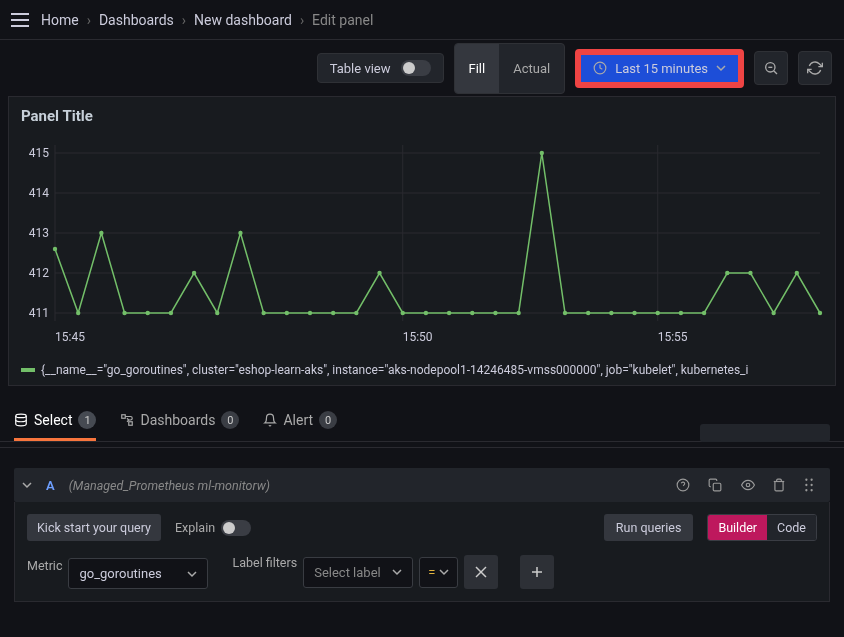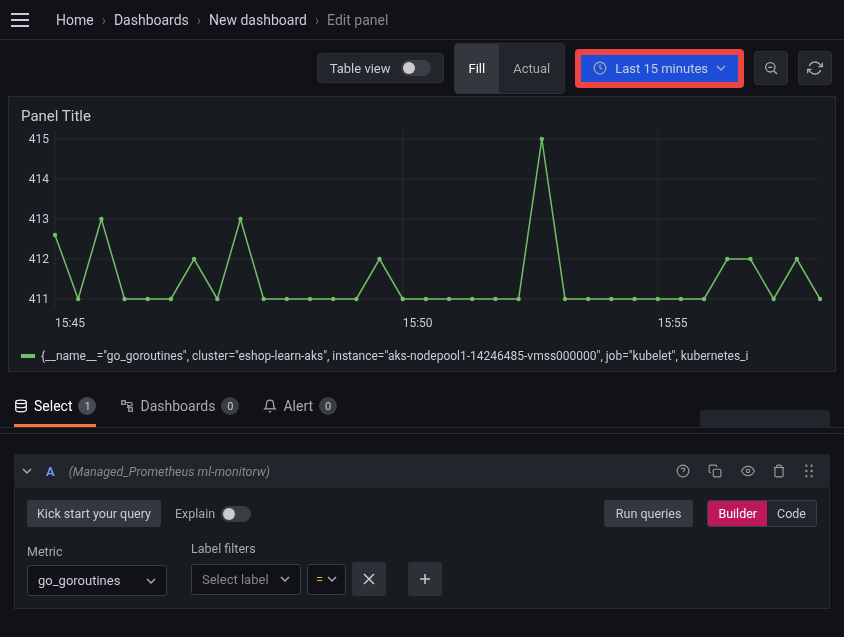--- a/index.html
+++ b/index.html
@@ -8,21 +8,21 @@
   background: #111217;
   color: #ccccdc;
   font-family: -apple-system, BlinkMacSystemFont, "Segoe UI", Roboto, sans-serif;
   font-size: 13px;
   overflow: hidden;
 }
 .topbar {
   display: flex; align-items: center;
   height: 40px; padding: 4px 8px;
   border-bottom: 1px solid #2a2a30;
-  gap: 24px;
+  gap: 9px;
 }
 .hamburger { width: 24px; height: 24px; display: flex; align-items: center; justify-content: center; cursor: pointer; }
 .hamburger svg line { stroke: #ccccdc; stroke-width: 2; }
 .breadcrumb { display: flex; align-items: center; gap: 8px; font-size: 14px; }
 .breadcrumb .sep { color: #666; }
 .breadcrumb span.item { color: #ccccdc; cursor: pointer; }
 .breadcrumb span.current { color: #888; }
 .toolbar {
   display: flex; align-items: center; justify-content: flex-end;
   height: 56px; padding: 0 12px; gap: 10px;
@@ -35,21 +35,21 @@
 .toggle-switch::after { content:""; position:absolute; left:2px; top:2px; width:12px; height:12px; background:#ccc; border-radius:50%; }
 .time-picker { display:flex; align-items:center; gap:8px; background:#1d4ed8; border:6px solid #ef4444; border-radius:4px; padding:6px 12px; cursor:pointer; }
 .icon-btn { width:34px; height:34px; background:#22252b; border:1px solid #2f3136; border-radius:4px; display:flex;align-items:center;justify-content:center; cursor:pointer; color:#aaa; }
 
 .panel {
   margin: 0 8px;
   border: 1px solid #2a2a30;
   background: #181b1f;
   padding: 10px 12px 4px 12px;
 }
-.panel-title { font-size: 15px; font-weight: 400; color: #c7d0d9; }
+.panel-title { font-size: 15px; font-weight: 700; color: #c7d0d9; margin-bottom: 14px; }
 .chart-wrap { position: relative; height: 220px; }
 .legend-line { display:flex; align-items:center; gap:6px; font-size:12px; color:#ccccdc; padding: 4px 0; white-space:nowrap; overflow:hidden; }
 .legend-swatch { width:14px; height:4px; background:#73bf69; }
 
 .tabs {
   display: flex; align-items: center; gap: 24px;
   padding: 0 14px;
   border-bottom: 1px solid #2a2a30;
   margin-top: 16px;
   height: 40px;
@@ -71,21 +71,21 @@
 .row1 { display:flex; align-items:center; gap:14px; }
 .kick-btn { background:#34373e; padding:6px 10px; border-radius:3px; font-size:12.5px; cursor:pointer; }
 .explain { display:flex; align-items:center; gap:6px; font-size:12.5px; color:#aaa;}
 .row1 .spacer{flex:1;}
 .run-btn { background:#34373e; padding:6px 12px; border-radius:3px; cursor:pointer; font-size:12.5px; }
 .builder-code { display:flex; border-radius:3px; overflow:hidden; border:1px solid #3a3d44;}
 .builder-code .seg { padding:5px 10px; background:#22252b; cursor:pointer; font-size:12.5px;}
 .builder-code .seg.active { background:#be185d; color:#fff; }
 
 .metric-row { display:flex; gap:24px; margin-top:14px; align-items:flex-end;}
-.metric-col { display:flex; flex-direction:column; gap:6px;}
+.metric-col { display:flex; flex-direction:row; gap:6px;}
 .metric-col label { font-size:12.5px; color:#aaa; }
 .select { display:flex; align-items:center; justify-content:space-between; gap:10px; background:#111217; border:1px solid #393c42; border-radius:3px; padding:7px 10px; min-width:140px; cursor:pointer; font-size:13px; color:#ccccdc;}
 .select.val { color:#ccccdc; }
 .select.ph { color:#888; }
 .eq-group { display:flex; align-items:center; gap:6px;}
 .eq { display:flex; align-items:center; gap:4px; color:#e0b33f; background:#111217; border:1px solid #393c42; border-radius:3px; padding:7px 8px; cursor:pointer;}
 .sqbtn { width:34px;height:34px; display:flex;align-items:center;justify-content:center; background:#2d3036; border-radius:3px; cursor:pointer; color:#ccc;}
 svg { display:block; }
 .chev-down { width:10px;height:10px; }
 </style>

